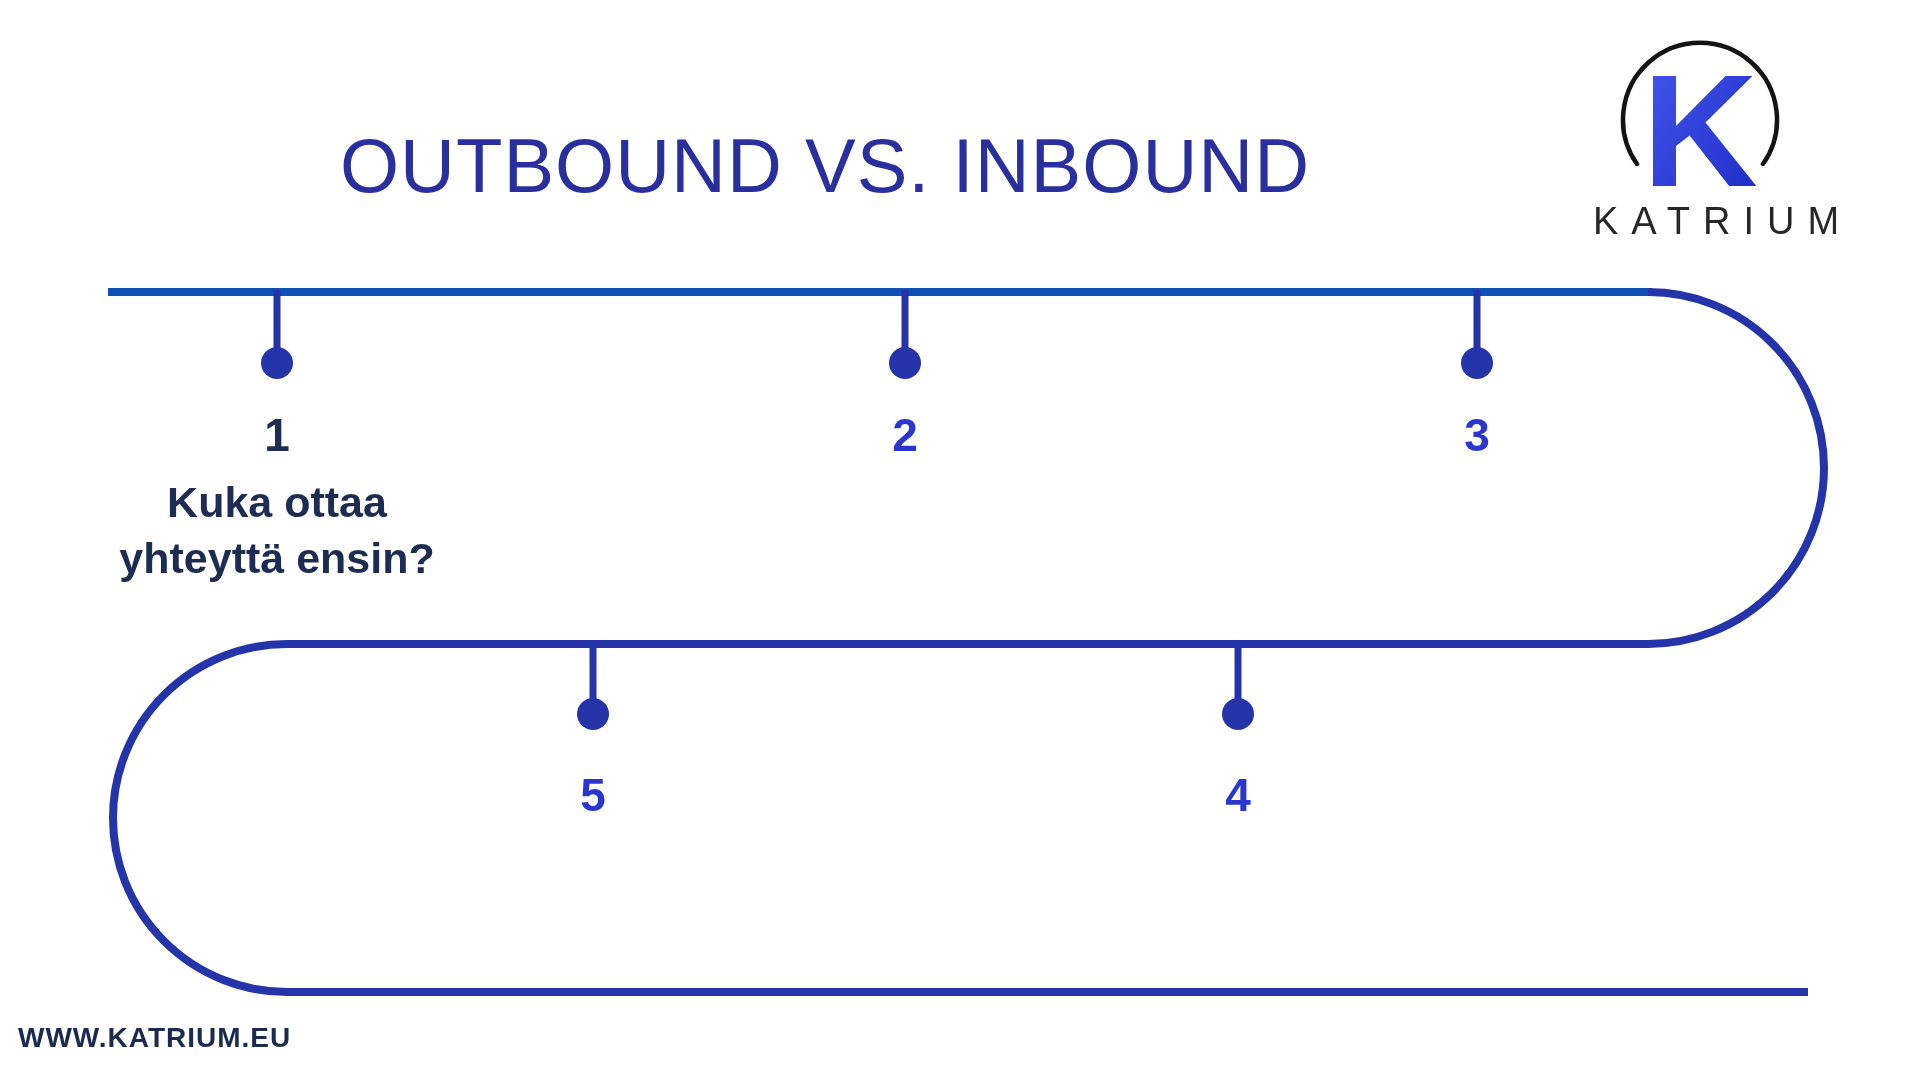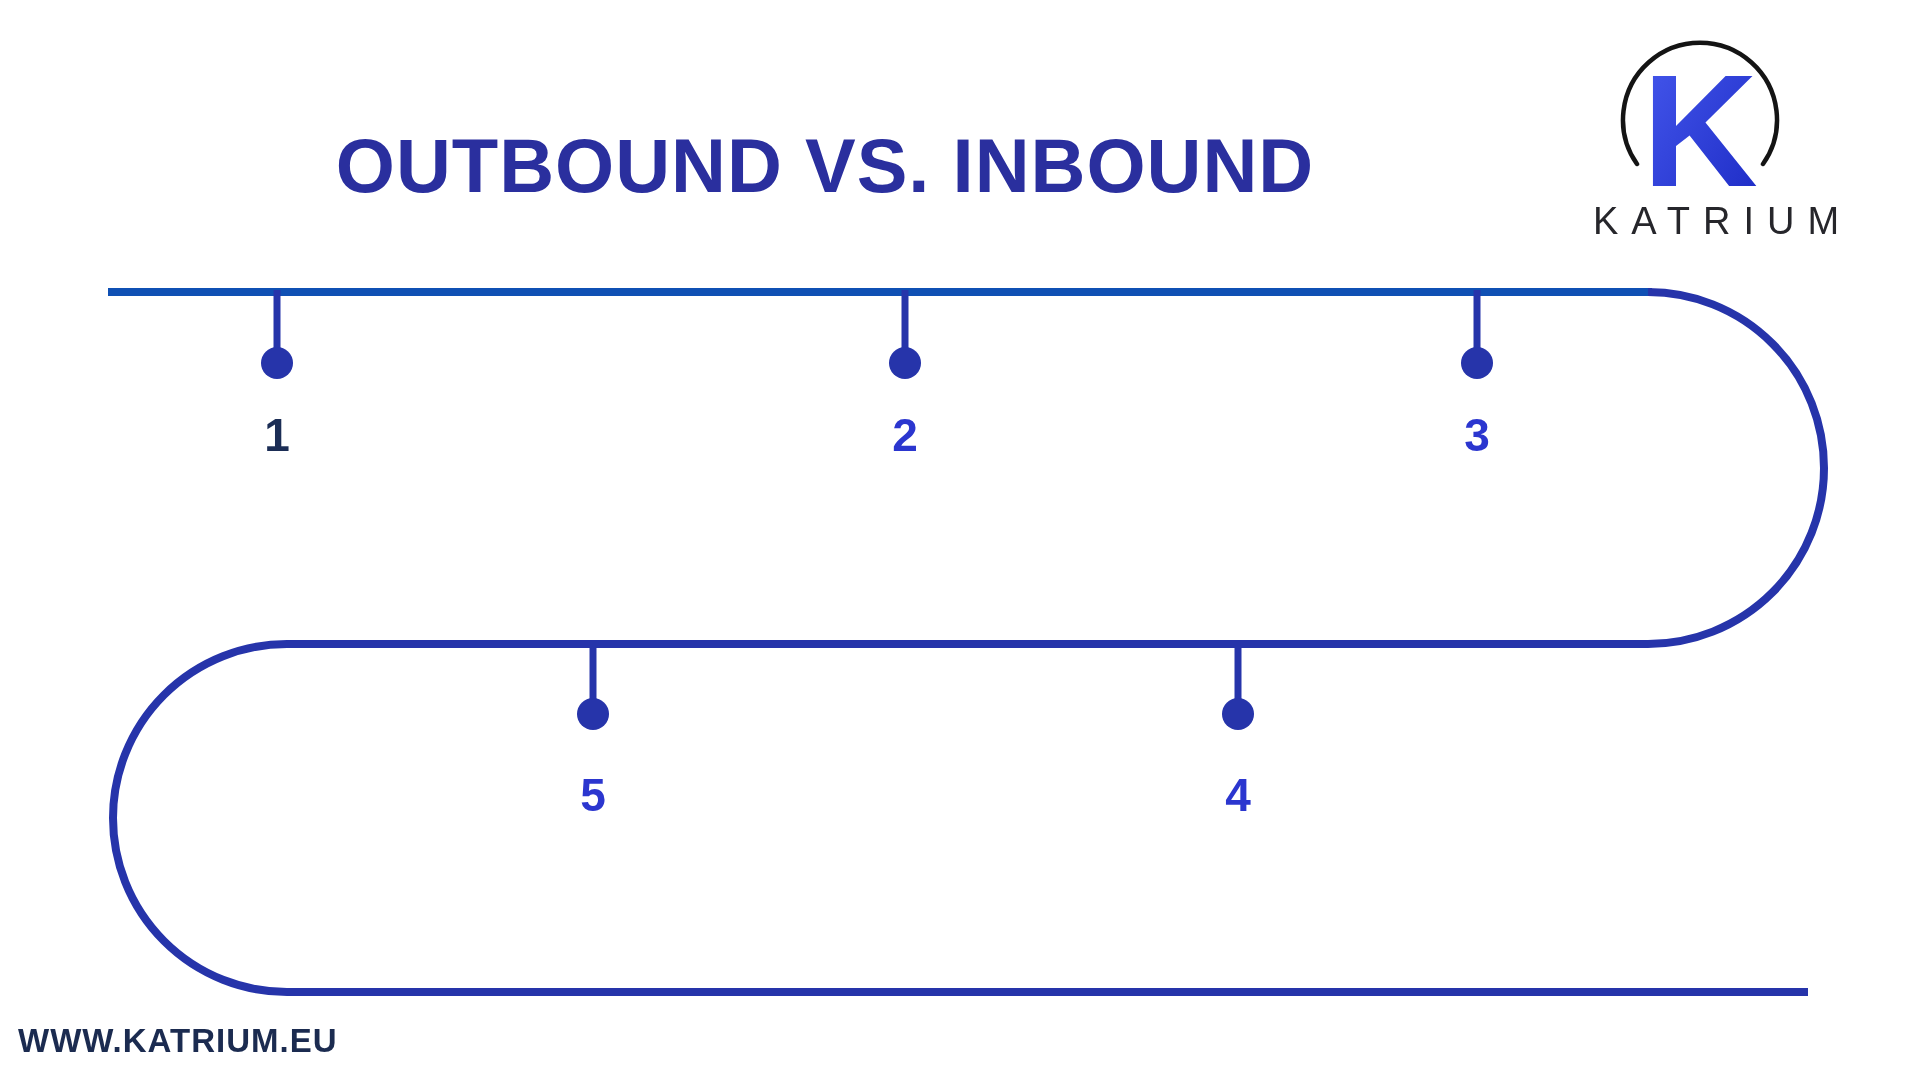--- a/index.html
+++ b/index.html
@@ -21,21 +21,21 @@
     background:var(--background);
     font-family:"Liberation Sans",sans-serif;
     position:relative;
   }
   .canvas{position:absolute;inset:0;width:1920px;height:1080px;}
 
   .title{
     position:absolute;
     left:825px;top:122px;
     transform:translateX(-50%);
-    font-size:76px;font-weight:bold;
+    font-size:76px;font-weight:normal;
     letter-spacing:1px;white-space:nowrap;
     color:var(--title);
   }
 
   .logo{position:absolute;left:1590px;top:28px;width:240px;}
   .logo svg{display:block;width:220px;height:175px;margin-left:0;}
   .brand{
     position:absolute;left:-10px;top:172px;width:260px;
     font-size:38px;font-weight:400;letter-spacing:13px;text-indent:13px;
     color:var(--brand-text);text-align:center;white-space:nowrap;
@@ -48,21 +48,21 @@
   .point.top{top:412px;}
   .point.bottom{top:772px;}
   .num{display:block;font-size:46px;font-weight:bold;line-height:46px;}
   .lbl{
     margin-top:16px;font-size:43px;font-weight:bold;
     line-height:56px;color:var(--label);white-space:pre;
   }
 
   .footer{
     position:absolute;left:18px;top:1022px;
-    font-size:33px;font-weight:bold;letter-spacing:1px;
+    font-size:28px;font-weight:bold;letter-spacing:1px;
     color:var(--footer);white-space:nowrap;
   }
 </style>
 </head>
 <body>
 
 <div class="canvas">
 
   <h1 class="title">OUTBOUND VS. INBOUND</h1>
 
@@ -93,20 +93,22 @@
         <line x1="1238" y1="646" x2="1238" y2="700" stroke-width="7" style="stroke:var(--dot)"></line>
         <circle cx="1238" cy="714" r="16" style="fill:var(--dot)"></circle>
         <line x1="593" y1="646" x2="593" y2="700" stroke-width="7" style="stroke:var(--dot)"></line>
         <circle cx="593" cy="714" r="16" style="fill:var(--dot)"></circle>
       </g>
   </svg>
 
   <div id="points-layer">
       <div class="point top" style="left: 277px;">
         <span class="num" style="color: rgb(27, 45, 85);">1</span>
+        <div class="lbl">Kuka ottaa
+yhteyttä ensin?</div>
       </div>
       <div class="point top" style="left: 905px;">
         <span class="num" style="color: rgb(43, 54, 207);">2</span>
       </div>
       <div class="point top" style="left: 1477px;">
         <span class="num" style="color: rgb(43, 54, 207);">3</span>
       </div>
       <div class="point bottom" style="left: 1238px;">
         <span class="num" style="color: rgb(43, 54, 207);">4</span>
       </div>

